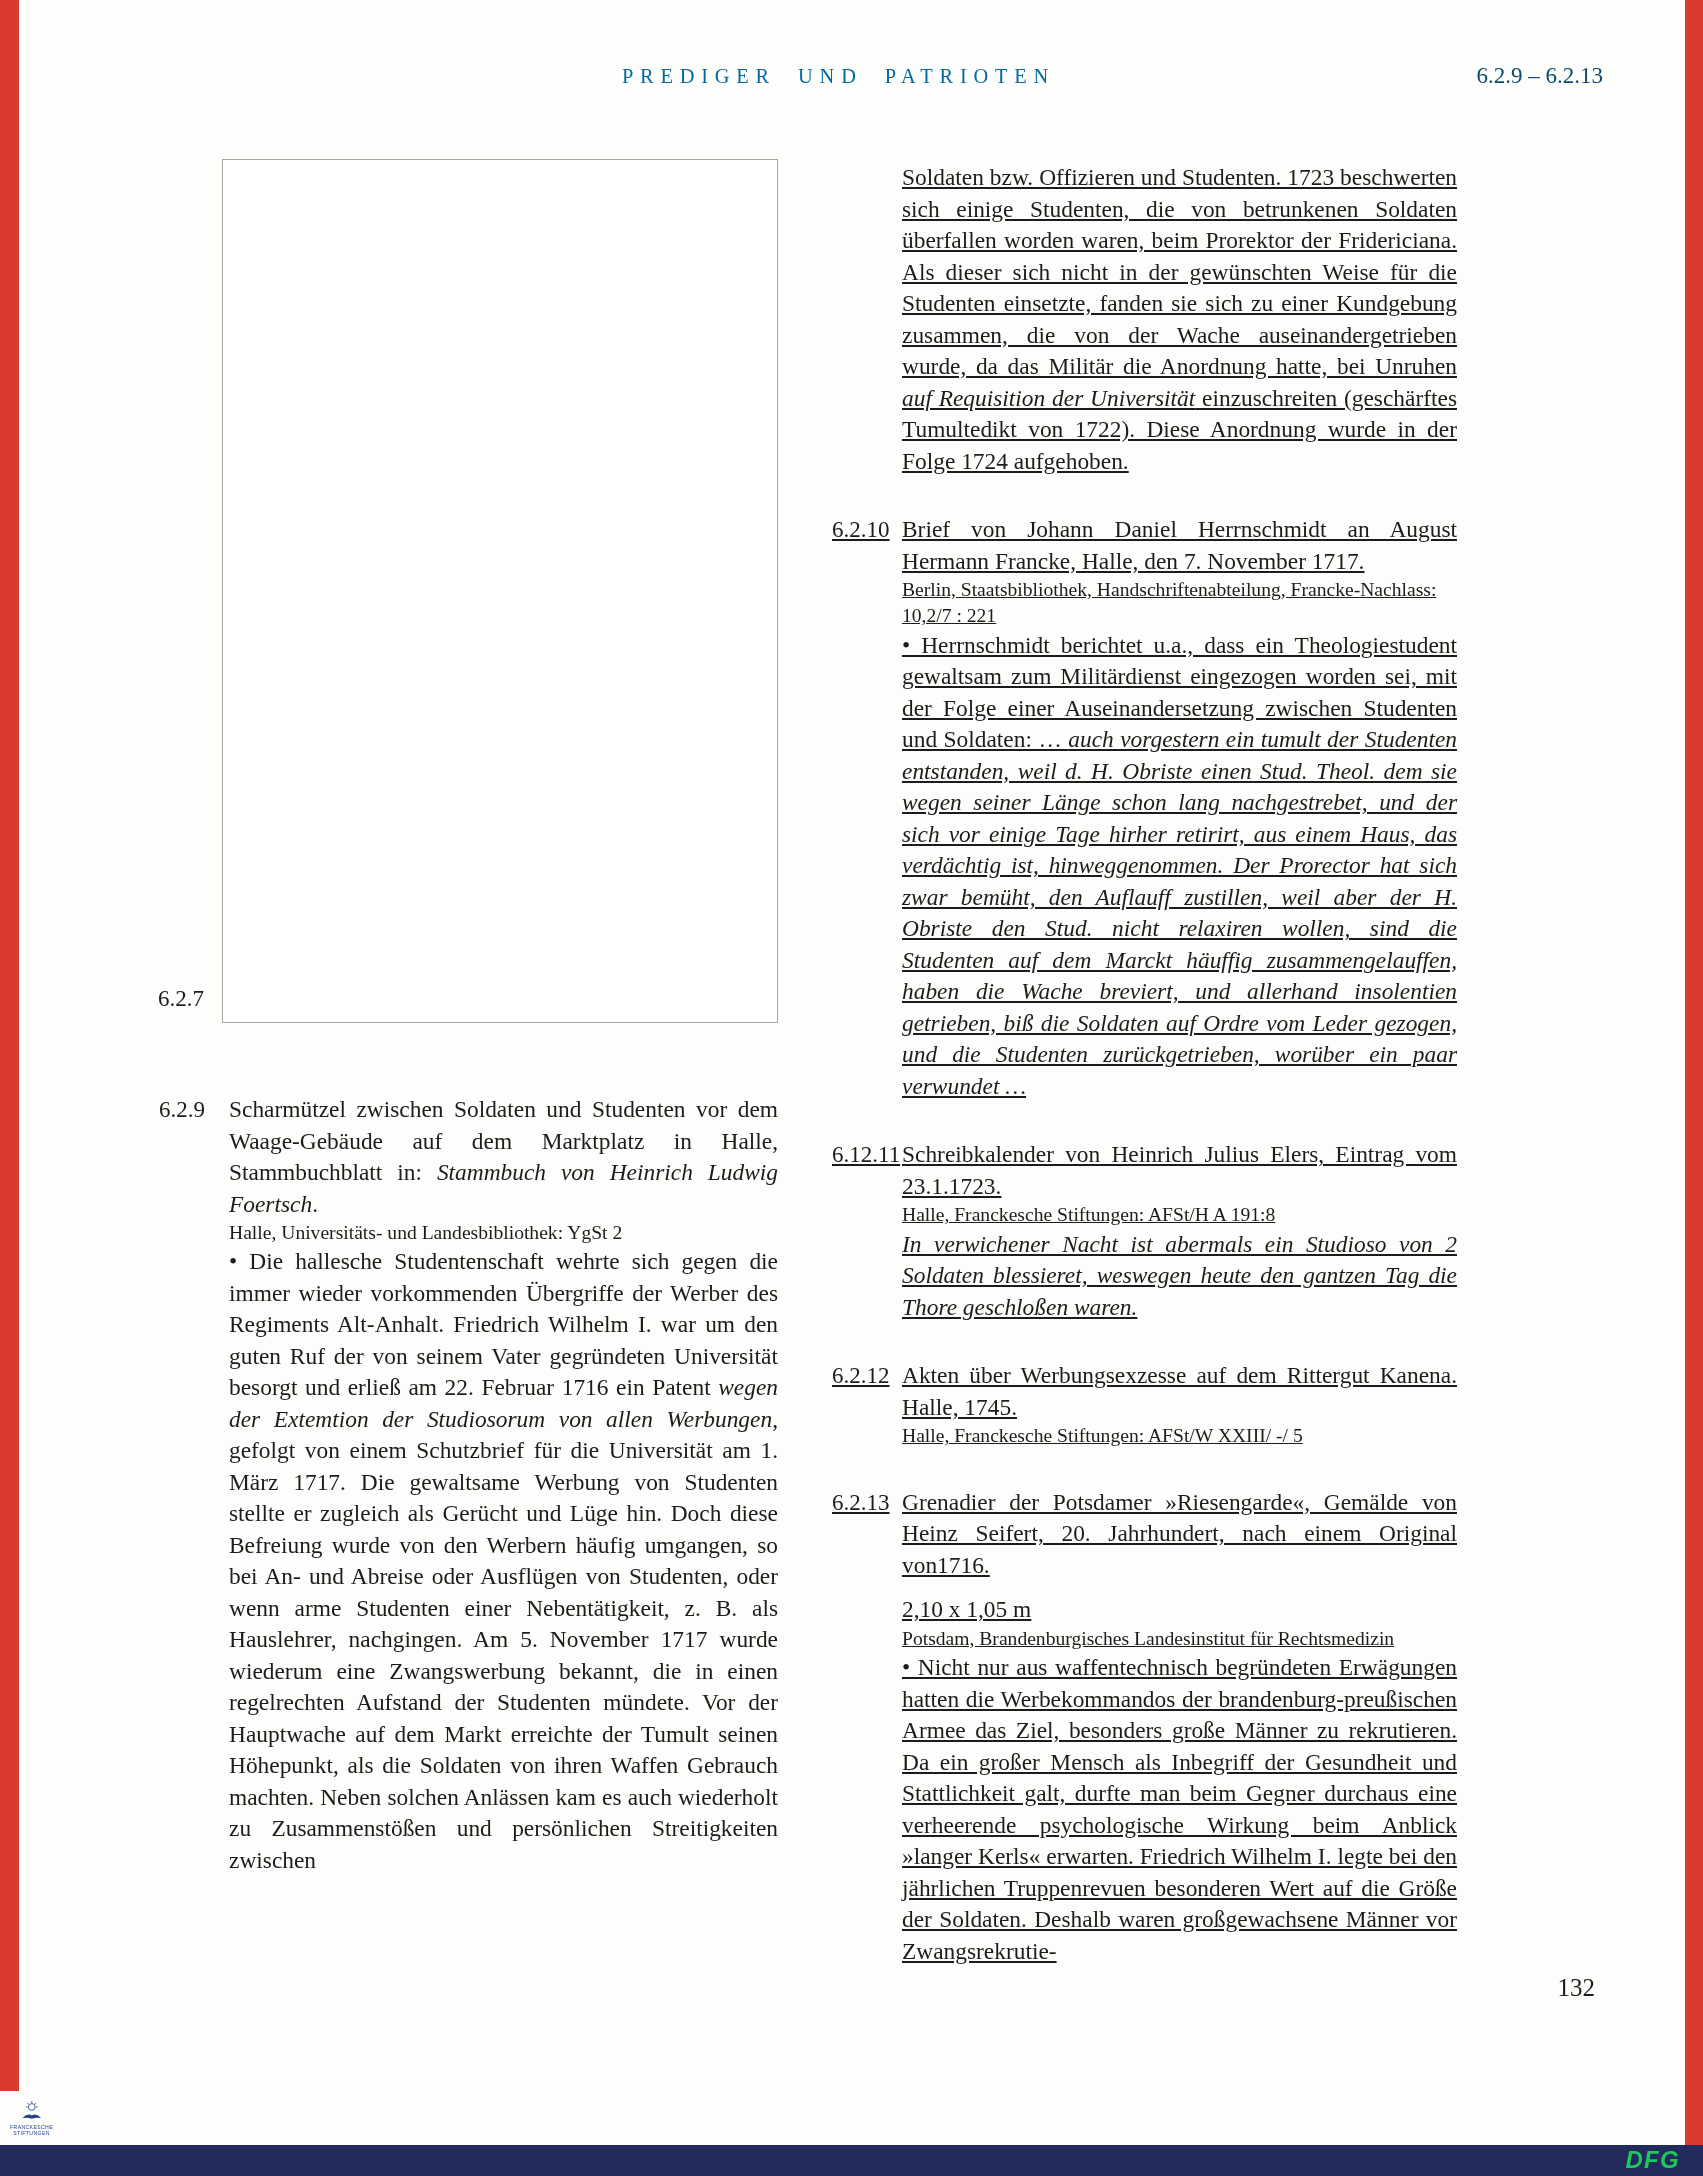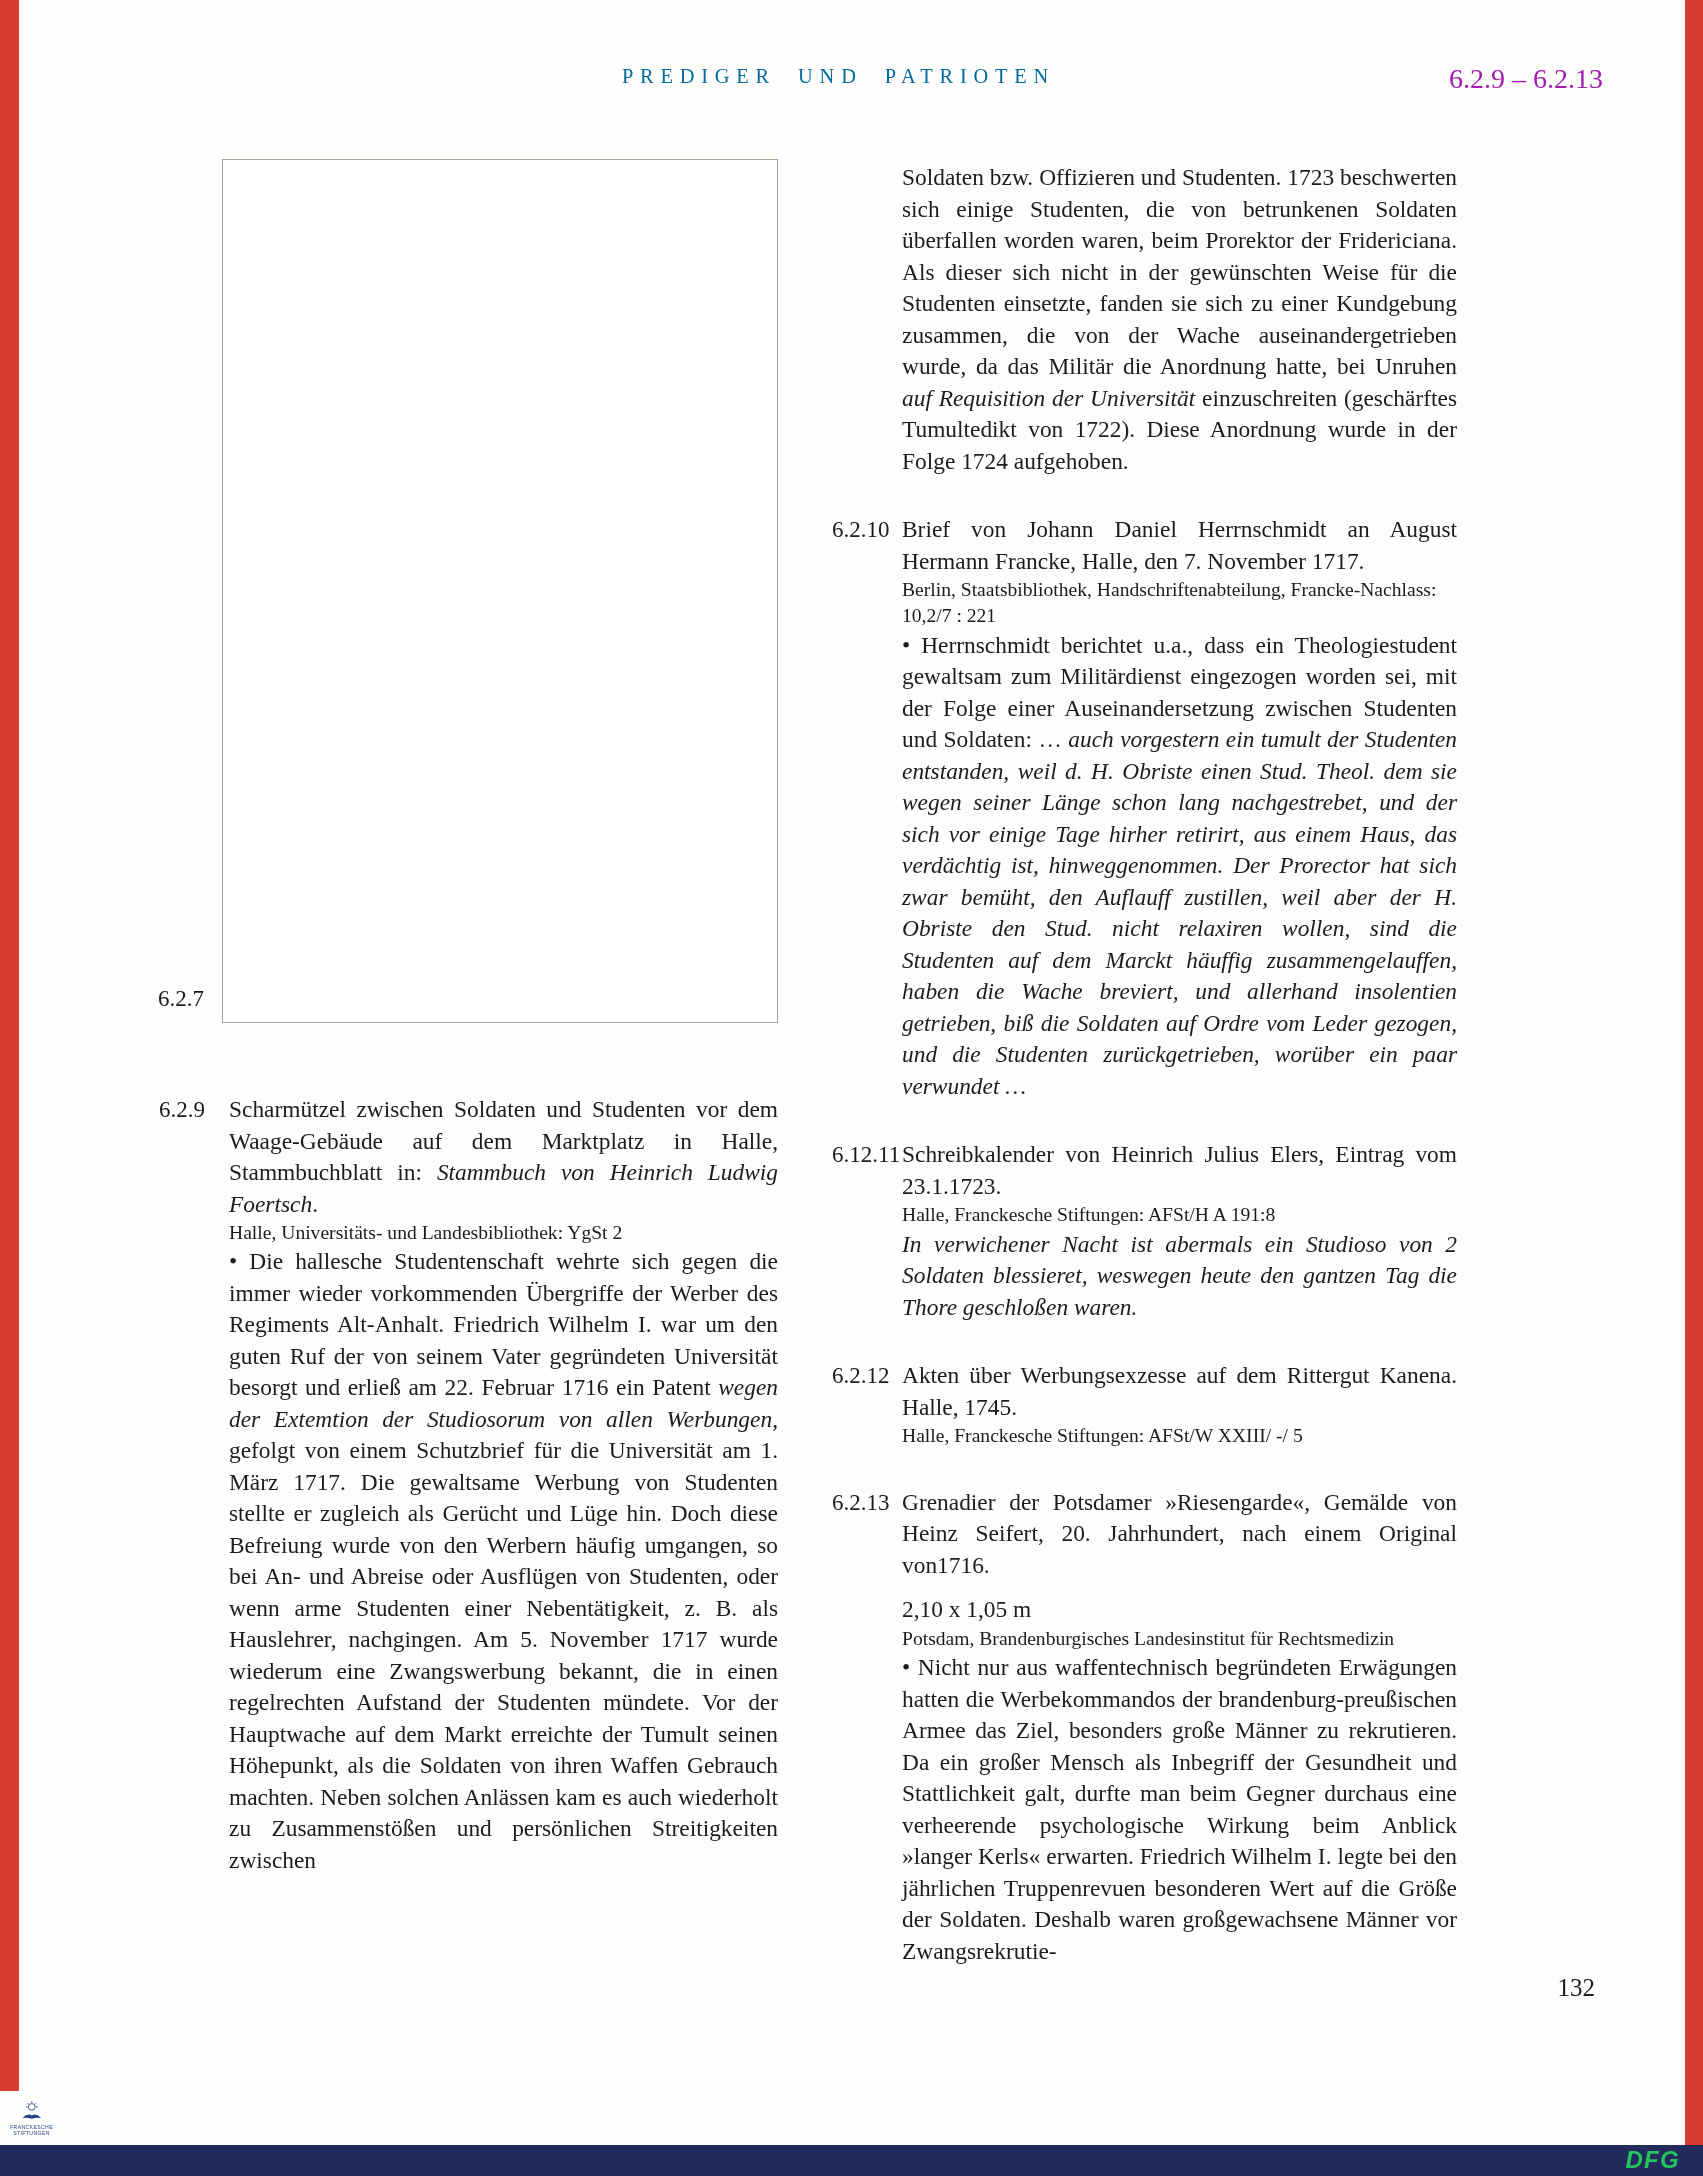--- a/index.html
+++ b/index.html
@@ -40,34 +40,34 @@
     text-align: center; letter-spacing: 0.4px;
   }
 
   .header-title {
     position: absolute; top: 65px; left: 222px; width: 1233px;
     text-align: center; font-size: 20.4px; letter-spacing: 6.8px; word-spacing: 10.2px;
     color: #0369a1;
   }
   .header-range {
     position: absolute; top: 63px; left: 1261px; width: 342px;
-    text-align: right; font-size: 28px; color: #a21caf;
+    text-align: right; font-size: 23px; color: #0c4a6e;
   }
 
   .figure-box {
     position: absolute; left: 222px; top: 159px; width: 554px; height: 862px;
     border: 0.9px solid #a9a59f; background: #ffffff;
   }
   .figure-label {
     position: absolute; left: 158px; top: 986px; font-size: 23px;
   }
 
   .col { position: absolute; }
   .col-left  { left: 159px; top: 1094px; width: 619px; }
-  .col-right { left: 832px; top: 162px;  width: 625px; }
+  .col-right { left: 832px; top: 162px;  width: 625px; text-decoration: underline; }
 
   .entry { display: grid; grid-template-columns: 70px 1fr; margin-bottom: 37px; }
   .entry .num { font-size: 23px; line-height: 31.5px; white-space: nowrap; }
   .indent { margin-left: 70px; }
   .block { margin-bottom: 37px; }
 
   p { margin: 0; text-align: justify; font-size: 23.4px; line-height: 31.5px; hyphens: auto; }
   p.cite { font-size: 19.6px; line-height: 26.4px; text-align: left; hyphens: none; }
   p.dim  { text-align: left; margin-top: 13px; }
   .it { font-style: italic; }

